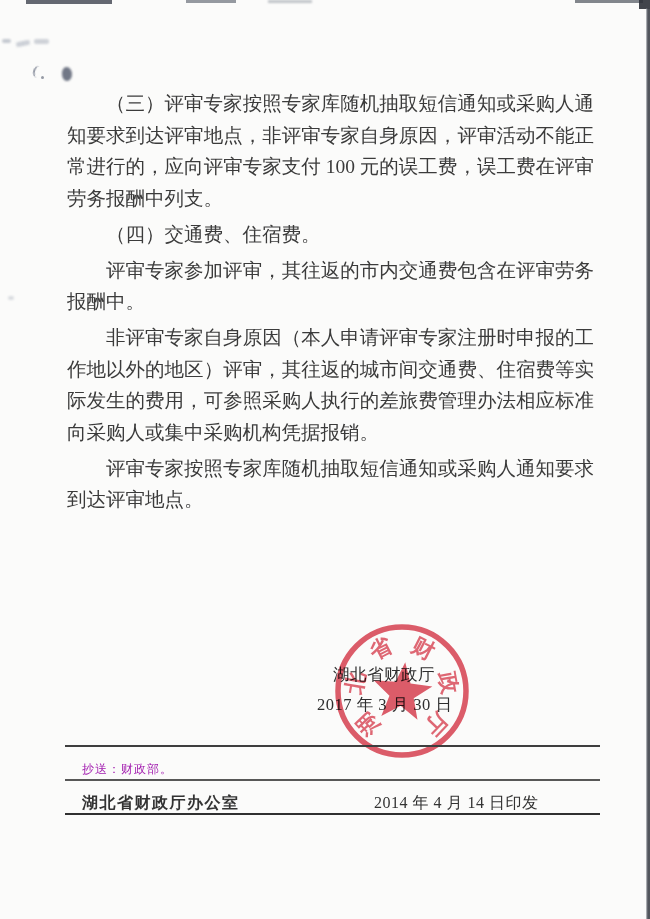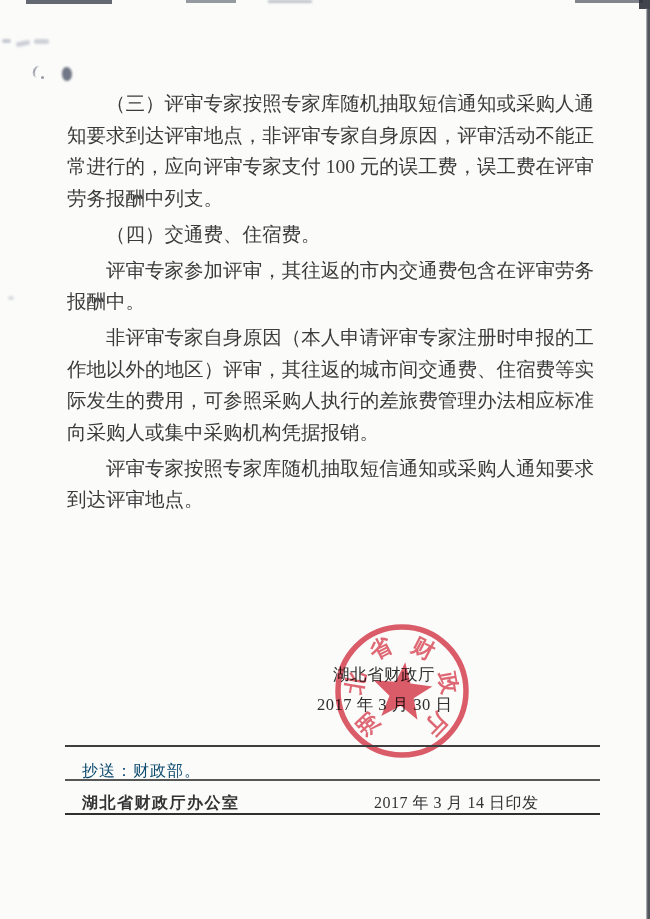--- a/index.html
+++ b/index.html
@@ -54,21 +54,21 @@
   .seal-char   { fill:var(--seal, #dd4f5e); font-family:"Liberation Serif","DejaVu Serif",serif;
                  font-size:22px; font-weight:bold; opacity:.93; }
 
   
   .rule { position:absolute; left:65px; width:535px; background:#3e3e3e; }
   .rule-1 { top:745px; height:2px; }
   .rule-2 { top:779px; height:1.5px; background:#575757; }
   .rule-3 { top:813px; height:2.2px; background:#303030; }
   .copy-line {
     position:absolute; left:82px; top:761px;
-    font-size:16px; letter-spacing:1px; color:#0c4a6e; white-space:nowrap;
+    font-size:12px; letter-spacing:1px; color:#a21caf; white-space:nowrap;
   }
   .issuer {
     position:absolute; left:82px; top:793px;
     font-size:16px; letter-spacing:1.5px; color:#333; white-space:nowrap;font-weight:bold;
   }
   .print-date {
     position:absolute; left:374px; top:793px;
     font-size:16px; letter-spacing:.5px; color:#333; white-space:nowrap;
   }
 </style>
@@ -110,14 +110,14 @@
     <text class="seal-char" transform="rotate(27,80,80)" x="80" y="40" text-anchor="middle">财</text>
     <text class="seal-char" transform="rotate(80,80,80)" x="80" y="40" text-anchor="middle">政</text>
     <text class="seal-char" transform="rotate(134,80,80)" x="80" y="40" text-anchor="middle">厅</text>
   </svg>
 </div>
 
 <div class="rule rule-1"></div>
 <div class="copy-line">抄送：财政部。</div>
 <div class="rule rule-2"></div>
 <div class="issuer">湖北省财政厅办公室</div>
-<div class="print-date">2017 年 3 月 14 日印发</div>
+<div class="print-date">2014 年 4 月 14 日印发</div>
 <div class="rule rule-3"></div>
 
 </body></html>

